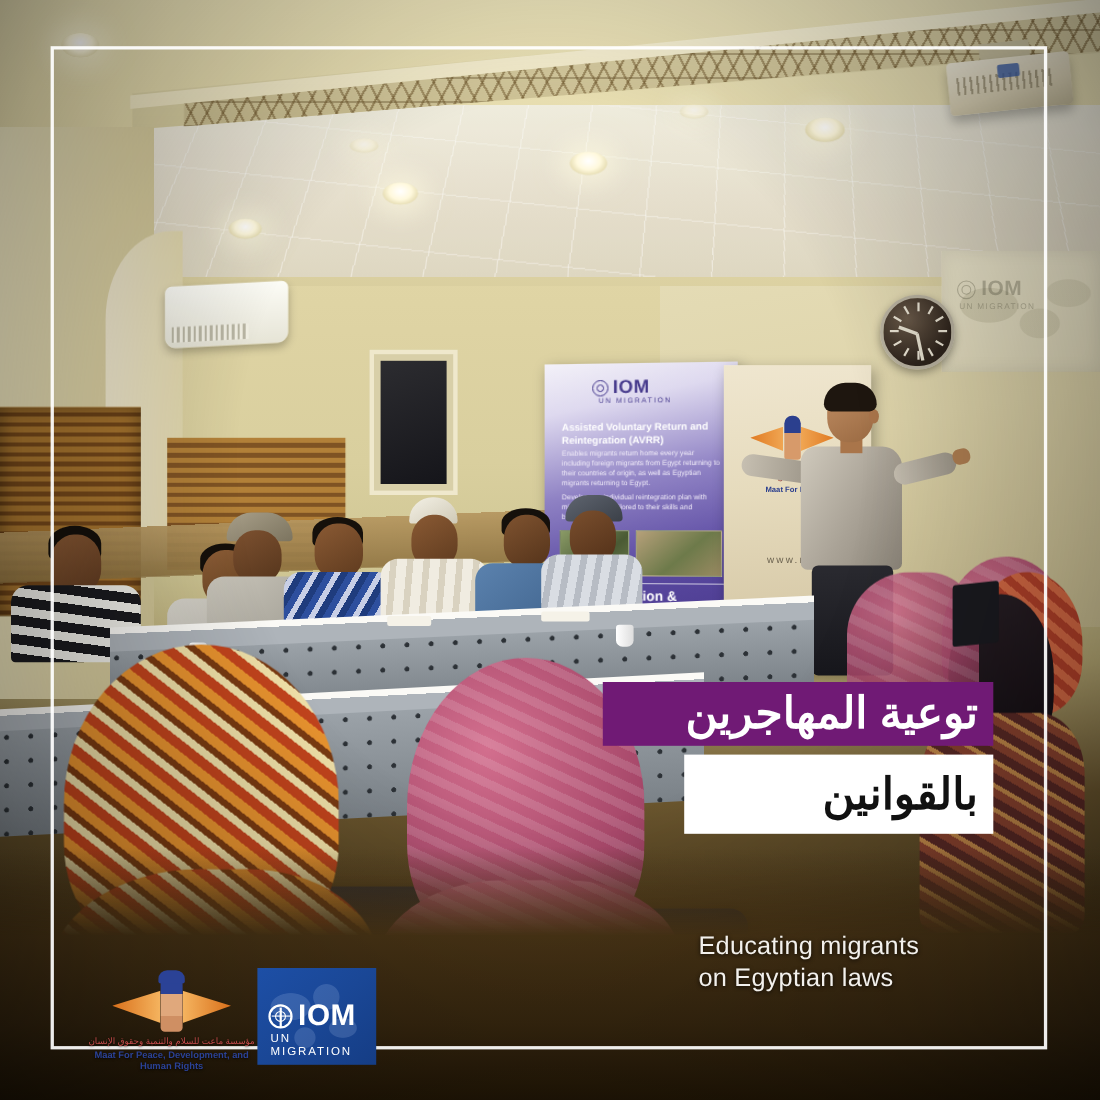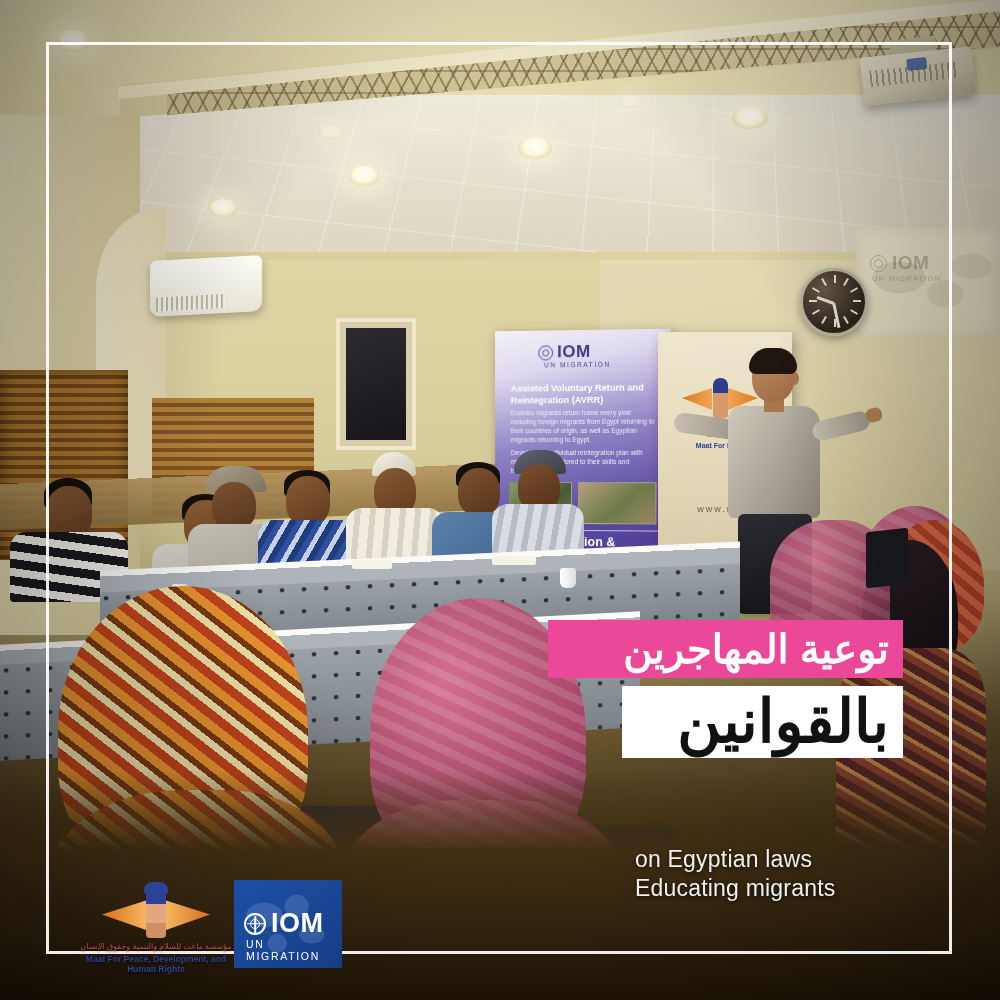--- a/index.html
+++ b/index.html
@@ -271,29 +271,29 @@
     border:3px solid rgba(255,255,255,.92);
     pointer-events:none;
   }
 
   
   .band { position:absolute; display:flex; align-items:center; justify-content:flex-end; }
   .band span { direction:rtl; font-weight:bold; line-height:1; white-space:nowrap; }
 
   .band-red {
     left:548px; top:620px; width:355px; height:58px;
-    background:#ec4899; padding-right:14px;
+    background:#701a75; padding-right:14px;
   }
   .band-red span { color:#ffffff; font-size:40px; }
 
   .band-white {
     left:622px; top:686px; width:281px; height:72px;
     background:#ffffff; padding-right:14px;
   }
-  .band-white span { color:#111111; font-size:60px; }
+  .band-white span { color:#111111; font-size:40px; }
 
   .band-black {
     left:633px; top:762px; width:270px; height:76px;
     background:#0b0b0b; padding-right:14px;
   }
   .band-black span { color:#ffffff; font-size:50px; }
 
   .subtitle {
     position:absolute; left:635px; top:845px; width:320px;
     color:#f2f0ec; font-size:23px; line-height:1.28; letter-spacing:.2px;
@@ -533,22 +533,22 @@
   <div class="frame"></div>
 
   <div class="band band-red">
     <span>توعية المهاجرين</span>
   </div>
   <div class="band band-white">
     <span>بالقوانين</span>
   </div>
 
   <div class="subtitle">
+    <div>Educating migrants</div>
     <div>on Egyptian laws</div>
-    <div>Educating migrants</div>
   </div>
 
   <div class="logo-maat">
     <div class="lm-emblem">
       <span class="lm-wing l"></span>
       <span class="lm-wing r"></span>
       <span class="lm-body"></span>
       <span class="lm-crown"></span>
     </div>
     <div class="lm-ar">مؤسسة ماعت للسلام والتنمية وحقوق الإنسان</div>

